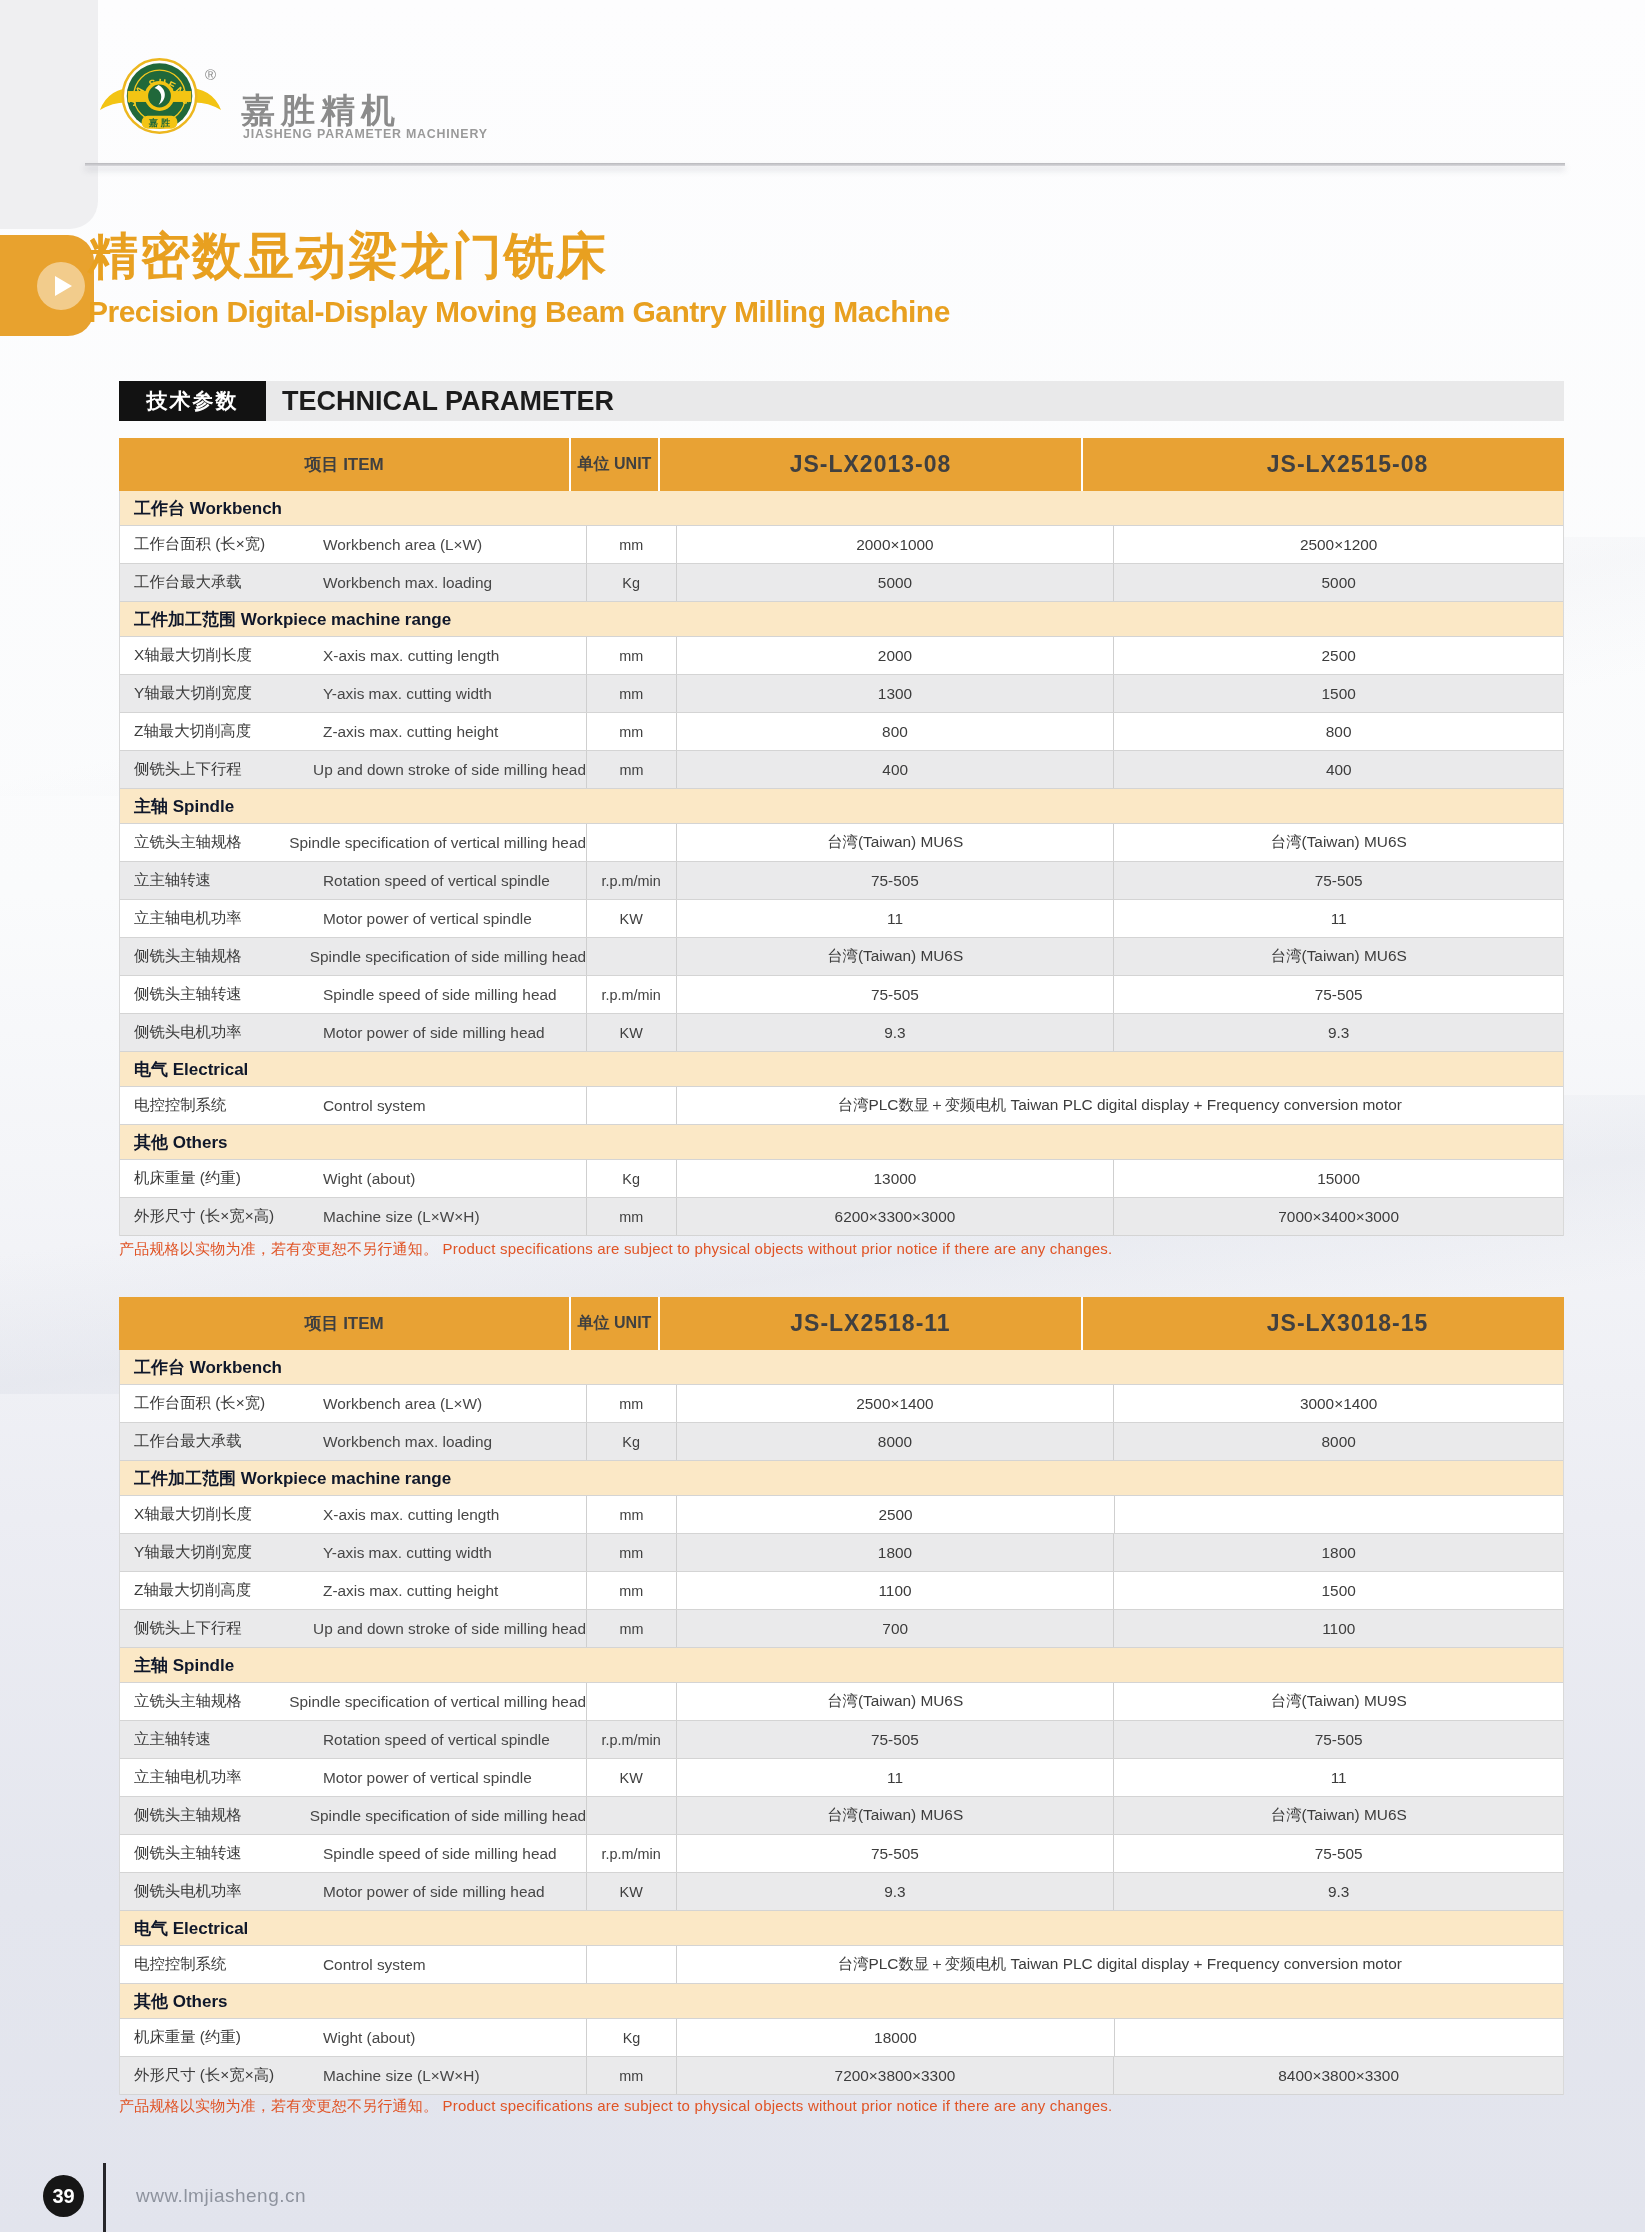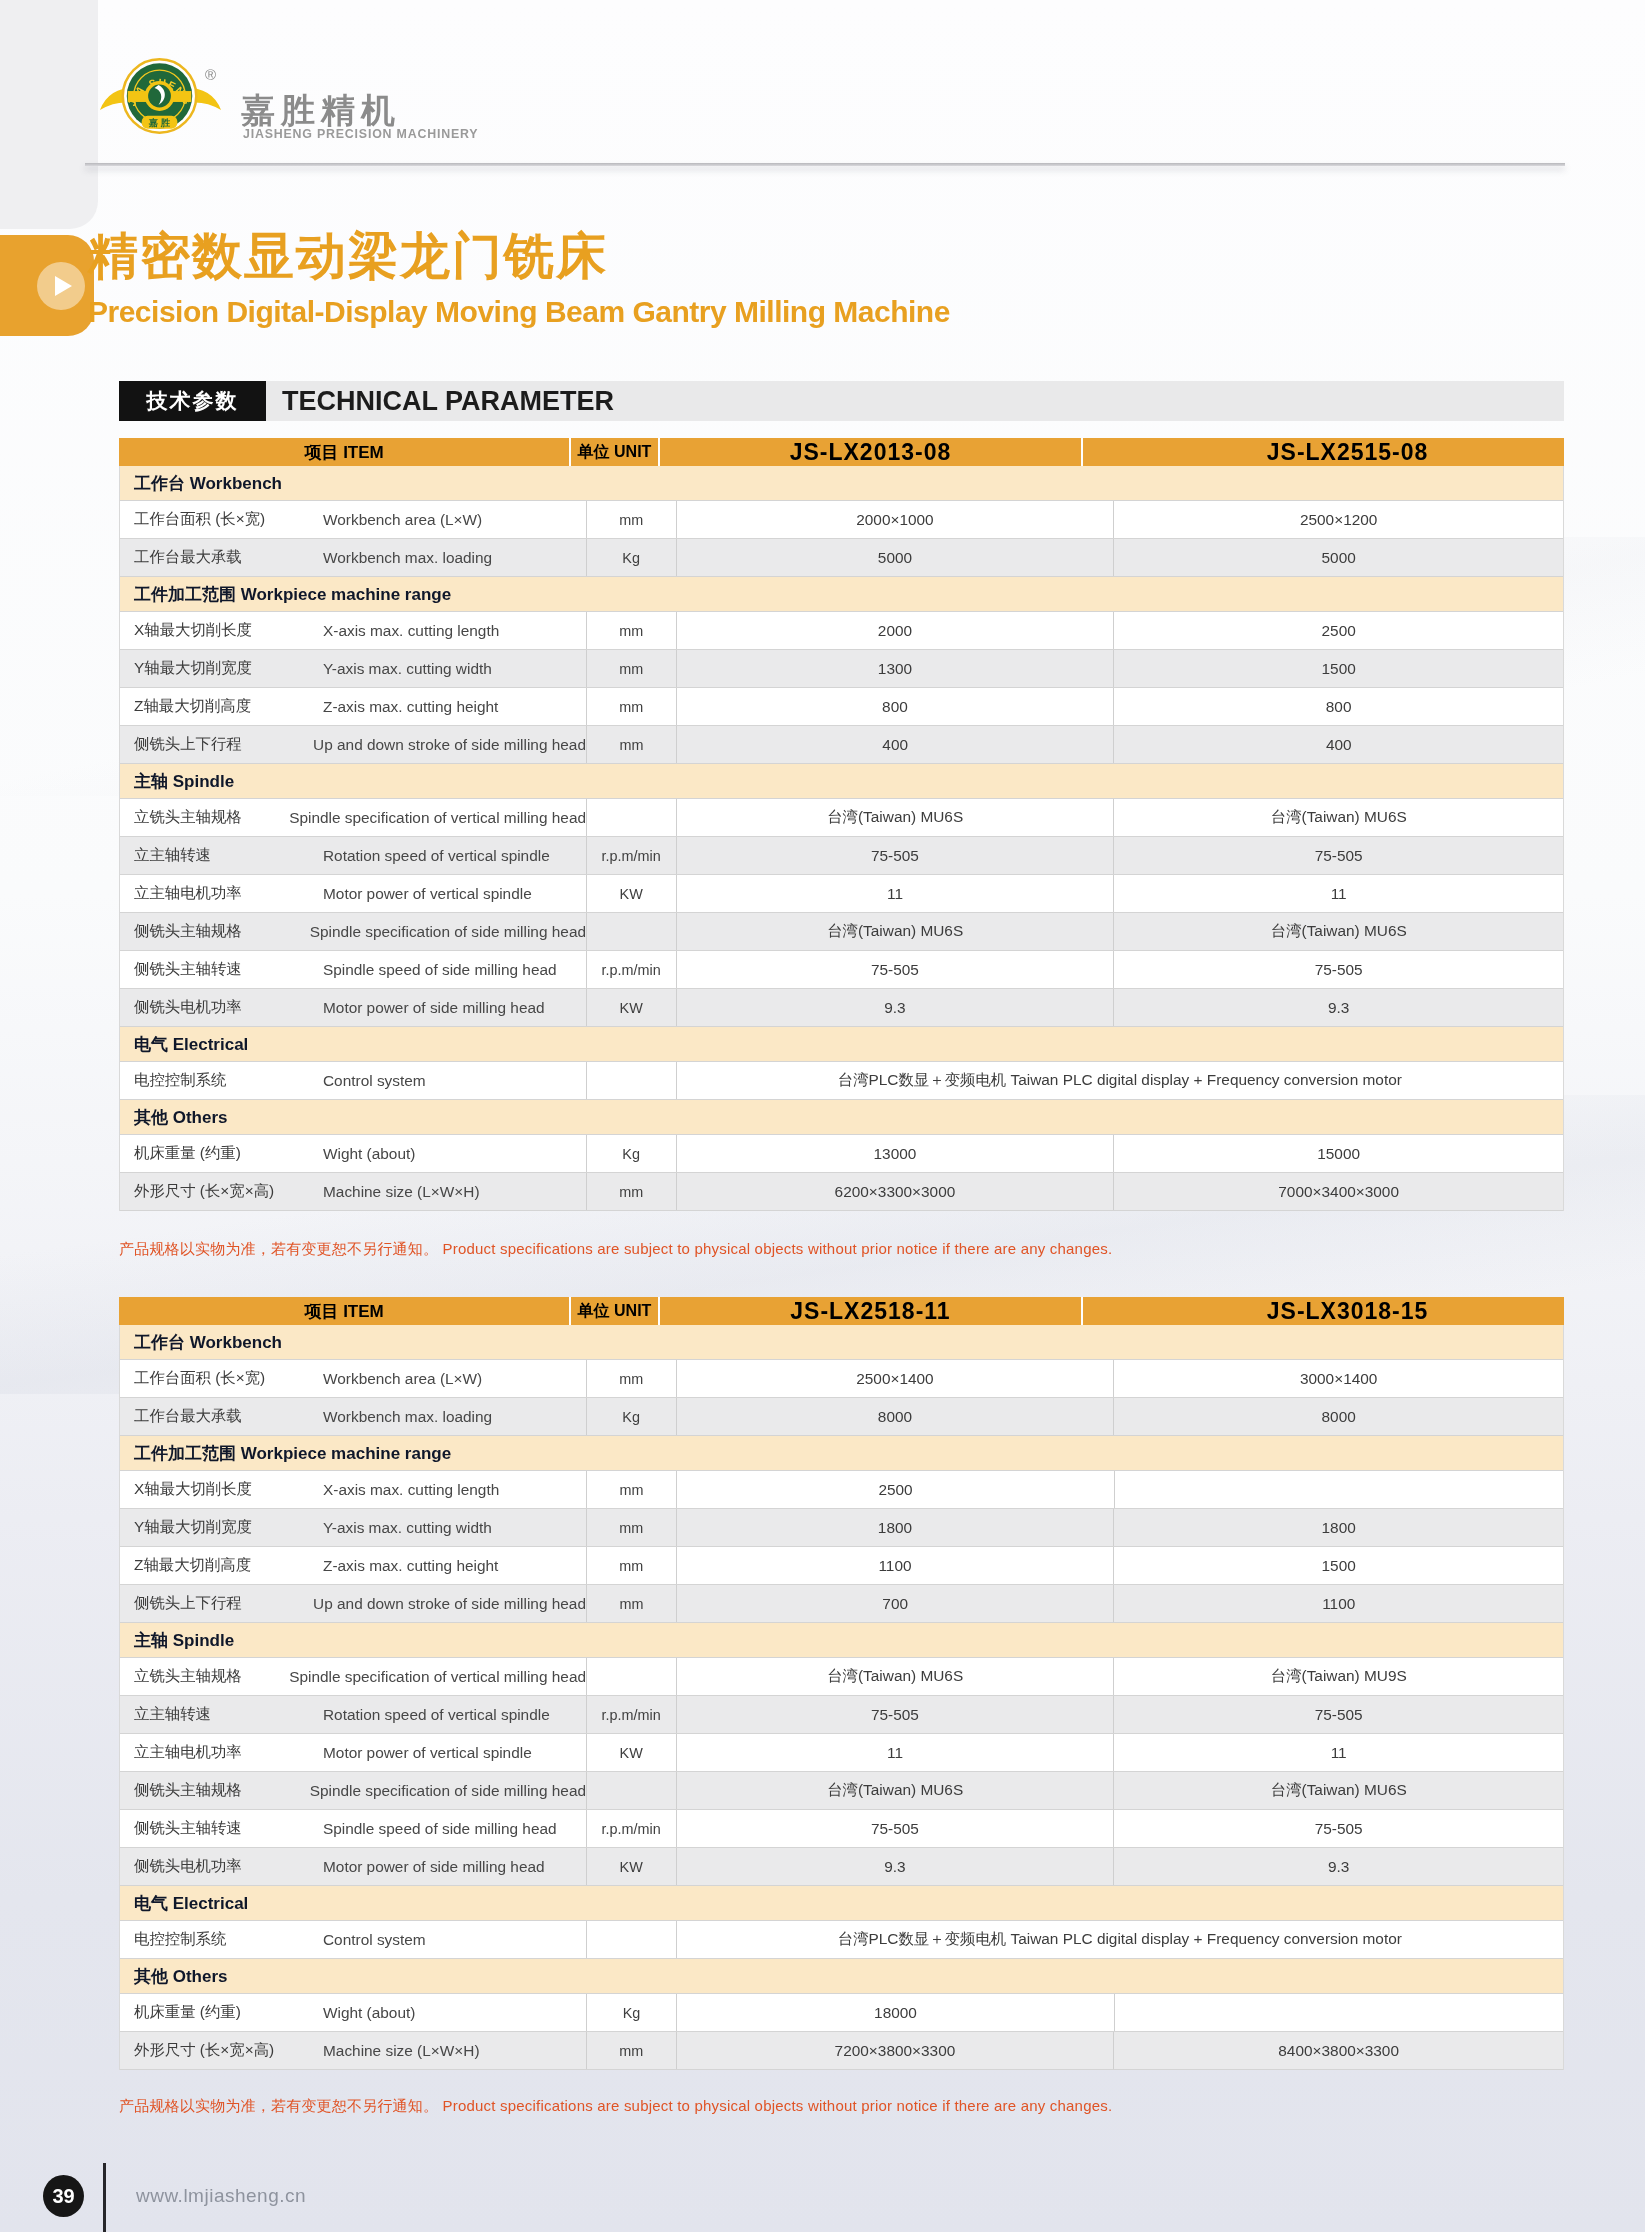--- a/index.html
+++ b/index.html
@@ -29,21 +29,21 @@
   .title-en{position:absolute;left:88px;top:295px;font-size:30px;font-weight:bold;color:#e8a020;letter-spacing:-0.5px;}
 
   
   .param-bar{position:absolute;left:119px;top:381px;width:1445px;height:40px;background:#e9e9ea;display:flex;align-items:stretch;}
   .param-black{width:147px;background:#121212;color:#fff;font-size:21px;font-weight:bold;letter-spacing:2px;
                display:flex;align-items:center;justify-content:center;}
   .param-en{flex:1;display:flex;align-items:center;padding-left:16px;font-size:27px;font-weight:600;color:#1c1c1c;letter-spacing:0;}
 
   
   .spec-table{position:absolute;left:119px;width:1445px;}
-  .t-head{display:flex;height:28px;background:#e8a234;color:#000000;}
+  .t-head{display:flex;height:53px;background:#e8a234;color:#404040;}
   .th{display:flex;align-items:center;justify-content:center;border-right:2px solid #fff;}
   .th:last-child{border-right:none;}
   .th-item{width:468px;font-size:17px;font-weight:bold;}
   .th-unit{width:90px;font-size:16px;font-weight:bold;}
   .th-model{width:438px;font-size:23px;font-weight:bold;letter-spacing:1px;}
   .th-model.last{width:450px;padding-left:48px;}
   .t-body{border-left:1px solid #d9d9d9;border-right:1px solid #d9d9d9;}
   .t-section{height:35px;background:#fbe8c6;color:#0f172a;font-size:17px;font-weight:bold;
              display:flex;align-items:center;padding-left:14px;border-bottom:1px solid #d4d4d4;box-sizing:border-box;}
   .t-row{display:flex;height:38px;background:#fff;border-bottom:1px solid #d4d4d4;box-sizing:border-box;}
@@ -95,21 +95,21 @@
     </text>
     <rect x="32" y="41" width="64" height="11" fill="#f3c413"></rect>
     <circle cx="64" cy="46" r="15" fill="#f3c413"></circle>
     <circle cx="64" cy="46" r="11.5" fill="#20683a"></circle>
     <path d="M 63 35 C 71 39 72 50 63 55 C 68 48 66 40 59 38 Z" fill="#ffffff"></path>
     <rect x="46" y="66" width="36" height="13" rx="6" fill="#f3c413"></rect>
     <text x="64" y="76" text-anchor="middle" font-family="Liberation Sans, DejaVu Sans, sans-serif" font-size="9.5" font-weight="bold" fill="#20683a">嘉 胜</text>
   </svg>
   <div class="reg-mark">®</div>
   <div class="brand-cn">嘉胜精机</div>
-  <div class="brand-en">JIASHENG PRECISION MACHINERY</div>
+  <div class="brand-en">JIASHENG PARAMETER MACHINERY</div>
   <div class="hdr-divider"></div>
 
   <div class="title-cn">精密数显动梁龙门铣床</div>
   <div class="title-en">Precision Digital-Display Moving Beam Gantry Milling Machine</div>
 
   <div class="param-bar">
     <div class="param-black">技术参数</div>
     <div class="param-en">TECHNICAL PARAMETER</div>
   </div>
 

